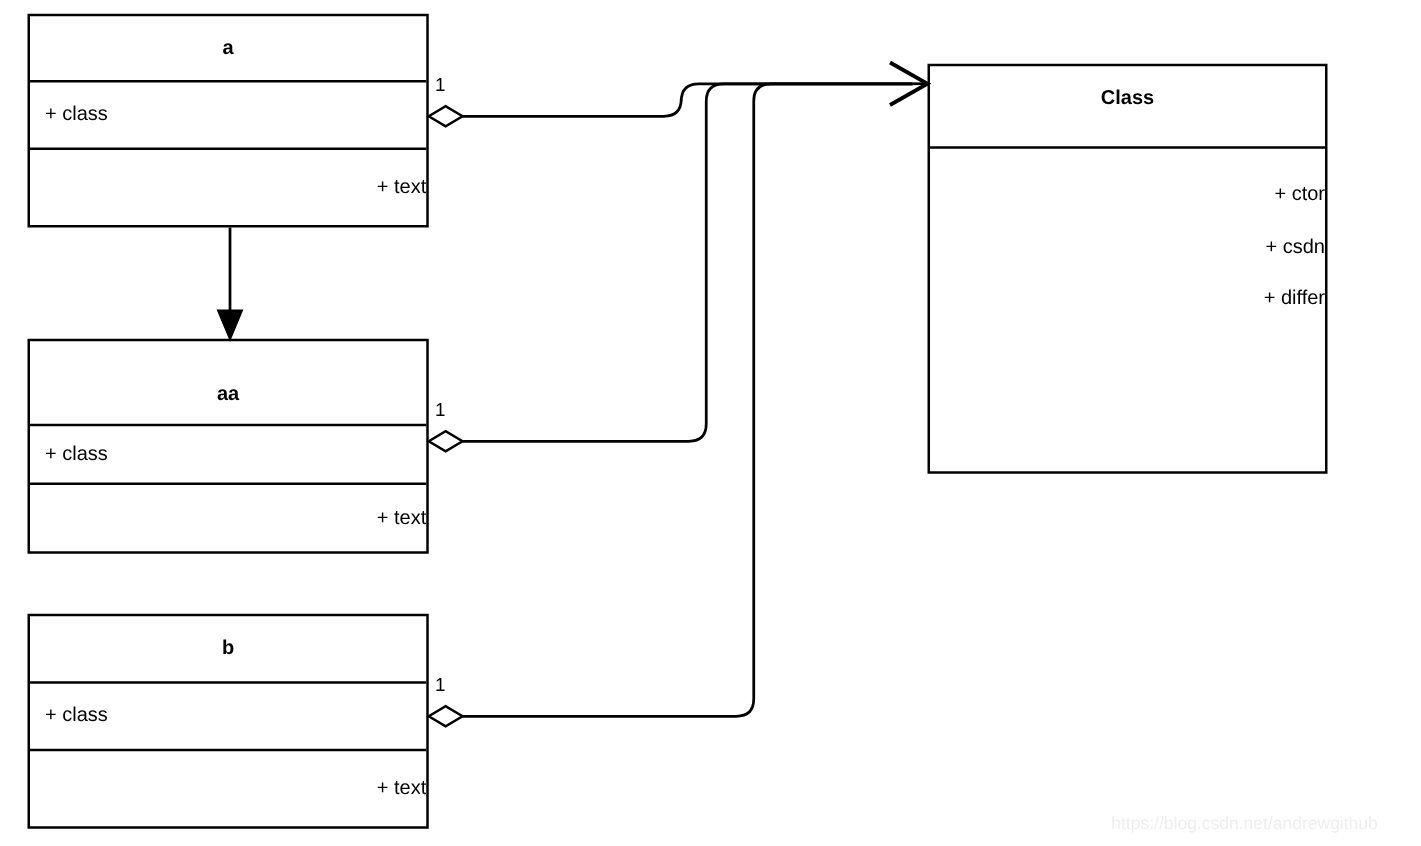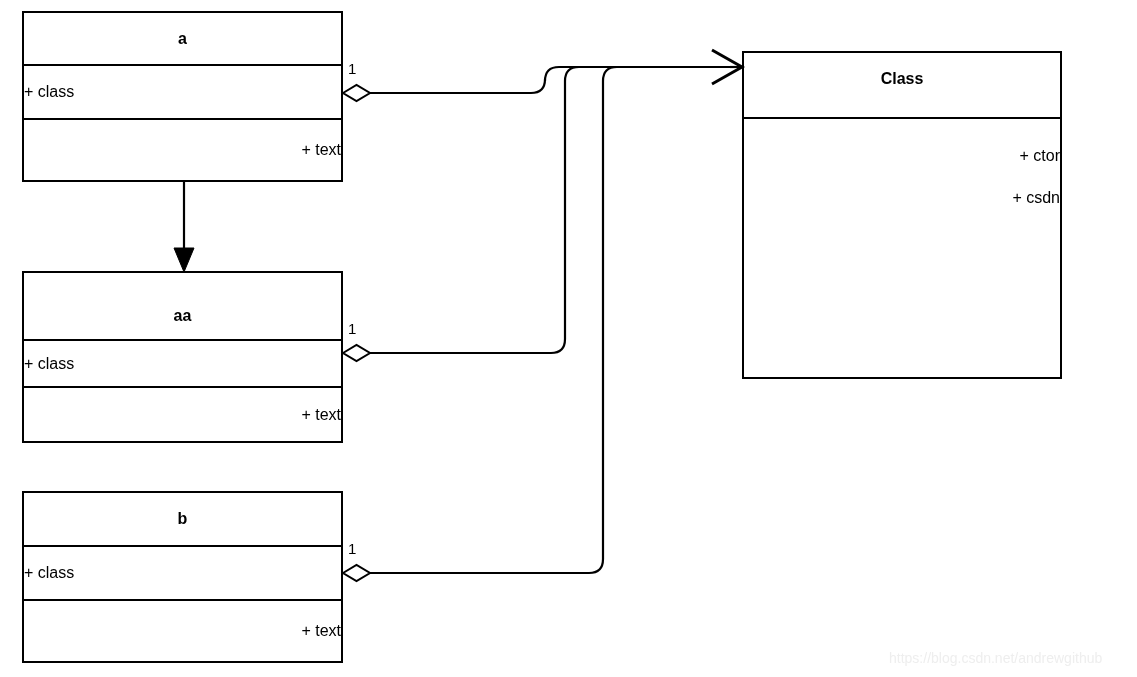--- a/index.html
+++ b/index.html
@@ -38,21 +38,21 @@
   .uml-title {
     text-align: center;
     font-weight: bold;
     font-size: 16px;
     color: #000000;
     font-family: "Liberation Sans", sans-serif;
   }
   .uml-member {
     font-size: 16px;
     color: #000000;
-    padding-left: 0;
+    padding-left: 12px;
     font-family: "Liberation Sans", sans-serif;
     line-height: 1.35;
   }
   .methods-list .uml-member {
     padding-top: 3px;
     padding-bottom: 3px;
     text-align: right;
   }
   .edge-layer {
     position: absolute;
@@ -118,20 +118,21 @@
     </div>
   </div>
 
   <div class="uml-box" style="left:742px; top:51px; width:320px; height:328px;gap:12px;">
     <div class="uml-compartment" style="height:52px;">
       <div class="uml-title">Class</div>
     </div>
     <div class="uml-compartment compartment-divider methods-list" style="height:218px; justify-content:flex-start; padding-top:16px;">
       <div class="uml-member" style="padding-top:10px;padding-bottom:10px;">+ ctor</div>
       <div class="uml-member" style="padding-top:10px;padding-bottom:10px;">+ csdn</div>
+      <div class="uml-member" style="padding-top:10px;padding-bottom:10px;">+ differ</div>
     </div>
   </div>
 
   <svg class="edge-layer" viewBox="0 0 1137 677" width="1137" height="677" xmlns="http://www.w3.org/2000/svg">
 
     <g>
       <line x1="184" y1="182" x2="184" y2="262" stroke="#000000" stroke-width="2.2" fill="none"></line>
       <polygon points="184,272 174,248 194,248" fill="#000000" stroke="#000000" stroke-width="1"></polygon>
     </g>
 

